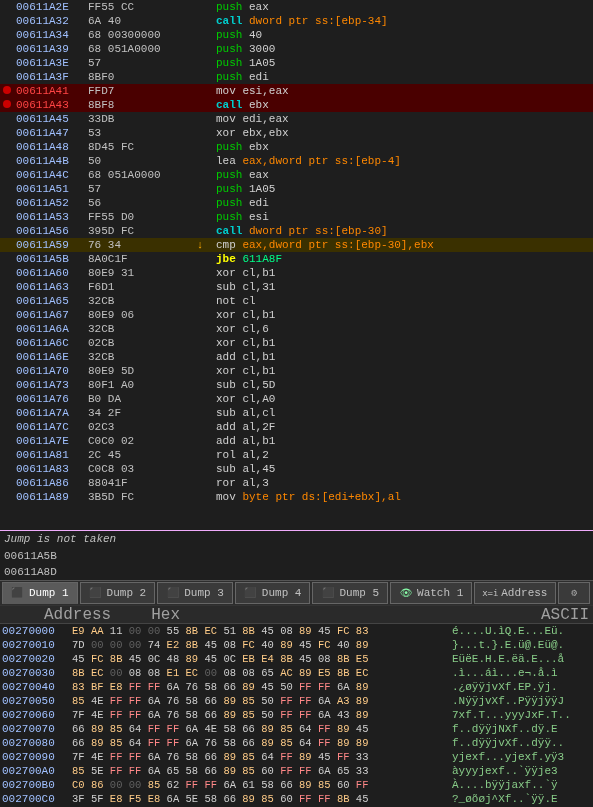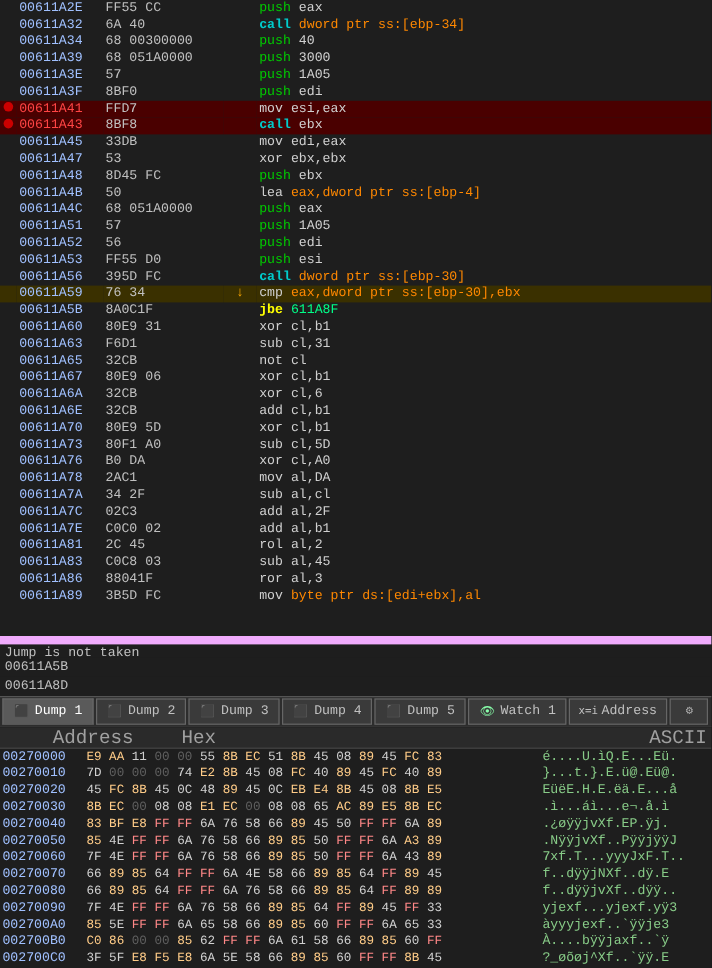--- a/index.html
+++ b/index.html
@@ -63,23 +63,24 @@
     .kw-lea { color: #d0d0d0; }
     .kw-not { color: #d0d0d0; }
     .kw-rol { color: #d0d0d0; }
     .kw-ror { color: #d0d0d0; }
 
     
     .status-bar {
       background: #1e1e1e;
       padding: 2px 4px;
       color: #c0c0c0;
-      border-top: 7px solid #f0abfc;
+      border-top: 1px solid #f0abfc;
       font-size: 11px;
       height: 18px;
+      font-style: italic;
     }
 
     .status-bar2 {
       background: #1e1e1e;
       padding: 2px 4px;
       color: #c0c0c0;
       font-size: 11px;
       height: 16px;
     }
 
@@ -343,20 +344,27 @@
         </tr>
         <tr>
           <td class="col-bp"></td>
           <td class="col-addr" style="color: rgb(160, 192, 255);">00611A6A</td>
           <td class="col-hex">32CB</td>
           <td class="arrow-col"></td>
           <td class="col-asm"><span class="kw-xor">xor</span><span> </span><span style="color: rgb(208, 208, 208);">cl,6</span></td>
         </tr>
         <tr>
           <td class="col-bp"></td>
+          <td class="col-addr" style="color: rgb(160, 192, 255);">00611A6C</td>
+          <td class="col-hex">02CB</td>
+          <td class="arrow-col"></td>
+          <td class="col-asm"><span class="kw-xor">xor</span><span> </span><span style="color: rgb(208, 208, 208);">cl,b1</span></td>
+        </tr>
+        <tr>
+          <td class="col-bp"></td>
           <td class="col-addr" style="color: rgb(160, 192, 255);">00611A6E</td>
           <td class="col-hex">32CB</td>
           <td class="arrow-col"></td>
           <td class="col-asm"><span class="kw-add">add</span><span> </span><span style="color: rgb(208, 208, 208);">cl,b1</span></td>
         </tr>
         <tr>
           <td class="col-bp"></td>
           <td class="col-addr" style="color: rgb(160, 192, 255);">00611A70</td>
           <td class="col-hex">80E9 5D</td>
           <td class="arrow-col"></td>
@@ -368,27 +376,20 @@
           <td class="col-hex">80F1 A0</td>
           <td class="arrow-col"></td>
           <td class="col-asm"><span class="kw-sub">sub</span><span> </span><span style="color: rgb(208, 208, 208);">cl,5D</span></td>
         </tr>
         <tr>
           <td class="col-bp"></td>
           <td class="col-addr" style="color: rgb(160, 192, 255);">00611A76</td>
           <td class="col-hex">B0 DA</td>
           <td class="arrow-col"></td>
           <td class="col-asm"><span class="kw-xor">xor</span><span> </span><span style="color: rgb(208, 208, 208);">cl,A0</span></td>
-        </tr>
-        <tr>
-          <td class="col-bp"></td>
-          <td class="col-addr" style="color: rgb(160, 192, 255);">00611A78</td>
-          <td class="col-hex">2AC1</td>
-          <td class="arrow-col"></td>
-          <td class="col-asm"><span class="kw-mov">mov</span><span> </span><span style="color: rgb(208, 208, 208);">al,DA</span></td>
         </tr>
         <tr>
           <td class="col-bp"></td>
           <td class="col-addr" style="color: rgb(160, 192, 255);">00611A7A</td>
           <td class="col-hex">34 2F</td>
           <td class="arrow-col"></td>
           <td class="col-asm"><span class="kw-sub">sub</span><span> </span><span style="color: rgb(208, 208, 208);">al,cl</span></td>
         </tr>
         <tr>
           <td class="col-bp"></td>

